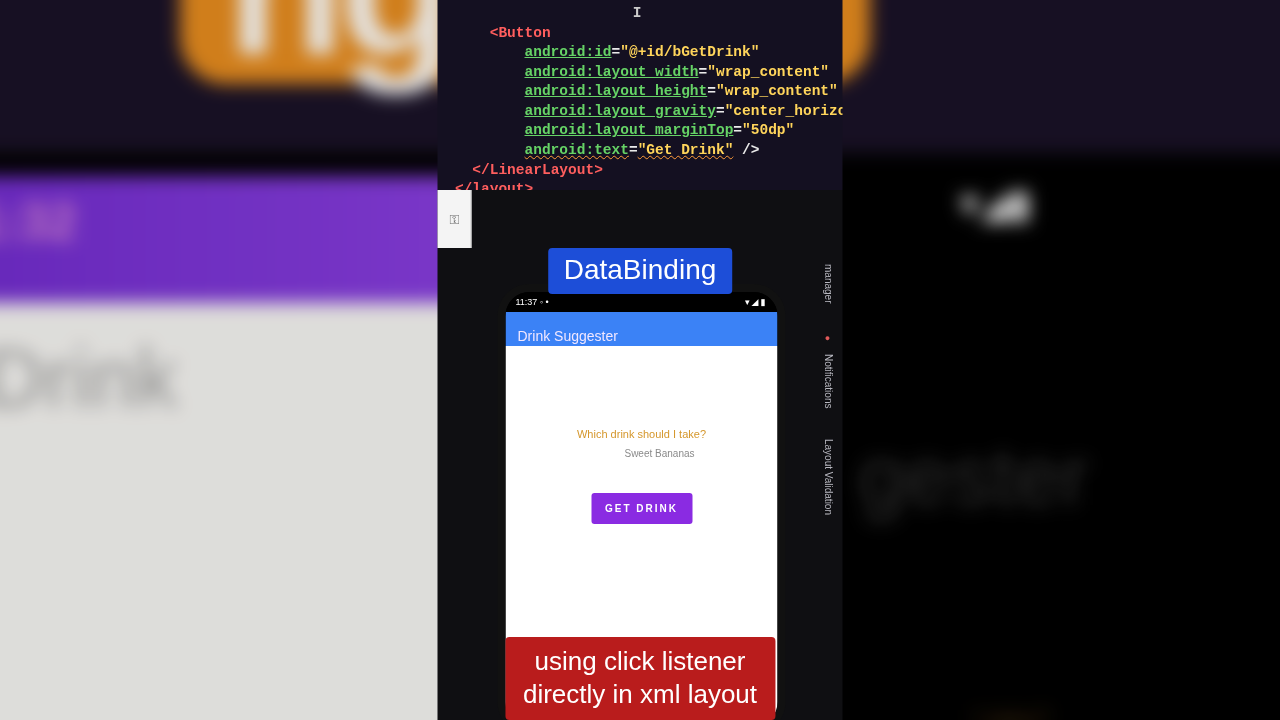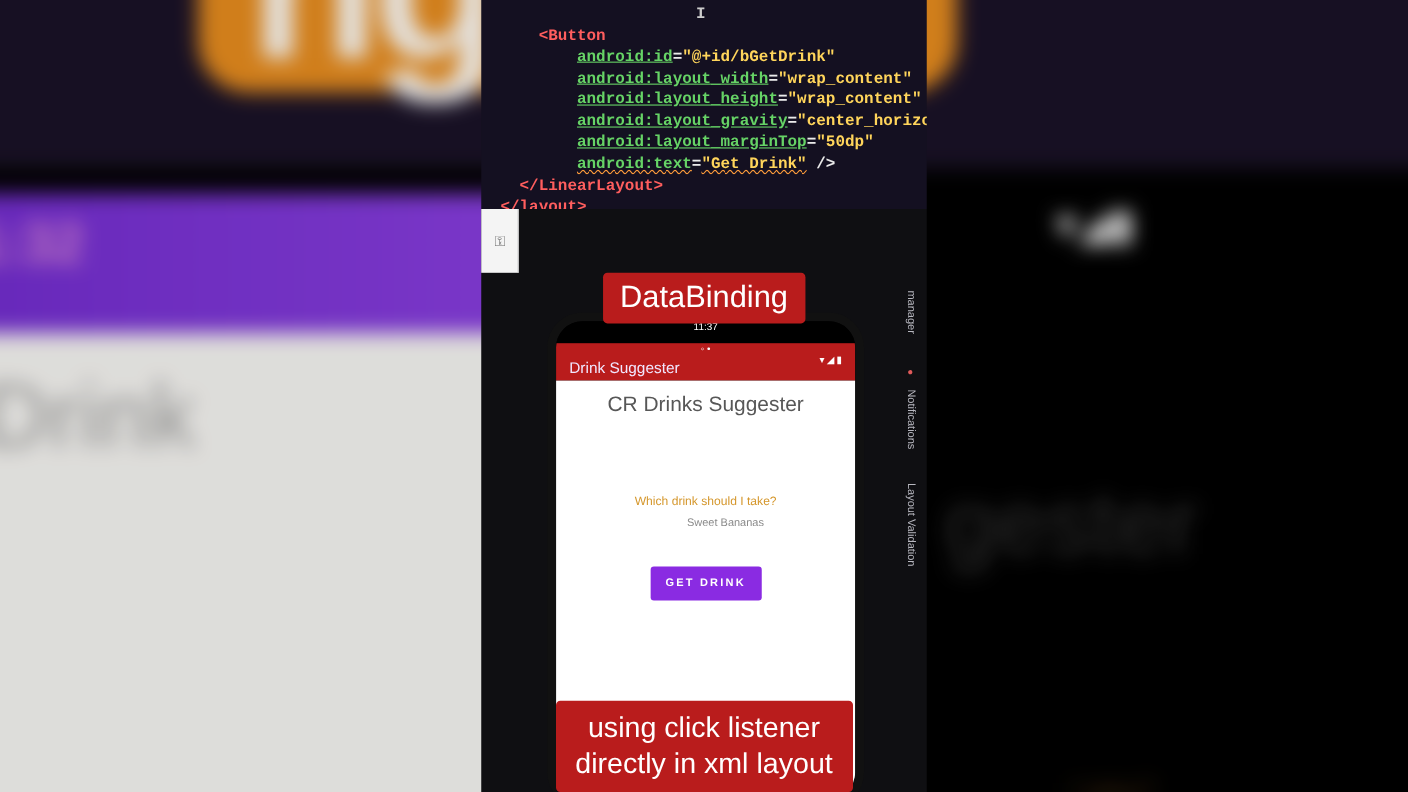--- a/index.html
+++ b/index.html
@@ -36,27 +36,27 @@
   .str  { color:#ffd55b; }
   .squig { text-decoration:underline wavy #ff9c3a; text-decoration-thickness:1.3px;text-align:center; }
   .text-cursor { color:#ccc; }
 
   
   .emu-area { position:relative; height:530px; background:#0f0f12; }
   .emu-left-gutter { position:absolute; top:0; left:0; width:34px; height:58px; background:#f4f4f4; border-right:1px solid #ccc; }
   .emu-key-icon { position:absolute; top:22px; left:12px; color:#6a6a6a; font-size:13px; }
 
   .orange-badge { position:absolute; top:58px; left:50%; transform:translateX(-50%);
-                  background:#b91c1c; color:#fff; padding:6px 16px 8px; font:500 28px Arial; border-radius:4px; z-index:5;}
+                  background:#1d4ed8; color:#fff; padding:6px 16px 8px; font:500 28px Arial; border-radius:4px; z-index:5;}
 
   .phone-frame { position:absolute; top:94px; left:60px; width:288px; height:450px;
                  background:#000; border:8px solid #111; border-radius:32px; overflow:hidden; }
-  .phone-status { height:20px; background:#000; color:#fff; font:9px Arial; display:flex; align-items:center; padding:0 10px;flex-direction:column; }
+  .phone-status { height:20px; background:#000; color:#fff; font:9px Arial; display:flex; align-items:center; padding:0 10px; }
   .phone-status .st-right { margin-left:auto; letter-spacing:2px; }
-  .appbar { height:34px; background:#b91c1c; display:flex; align-items:flex-end; padding:4px 12px; color:#f1e7ff; font:500 14px Arial; }
+  .appbar { height:34px; background:#3b82f6; display:flex; align-items:flex-start; padding:16px 12px; color:#f1e7ff; font:500 14px Arial; }
   .app-body { background:#fff; height:calc(100% - 54px); text-align:center; padding-top:12px; }
   .app-title  { color:#575757; font:400 19px Arial; }
   .app-prompt { margin-top:70px; color:#d5972c; font:11px Arial;text-align:center; }
   .app-result { margin-top:8px; color:#8a8a8a; font:10px Arial;margin-left:36px; }
   .app-btn    { display:inline-block; margin-top:34px; background:#8a2be2; color:#fff;
                 font:600 10px Arial; letter-spacing:2px; padding:10px 14px; border-radius:3px; }
 
   .side-labels { position:absolute; top:70px; right:8px; color:#b8b8c0; font:500 10px Arial;
                  writing-mode:vertical-rl; display:flex; gap:18px; }
   .side-labels span { padding:4px 1px; }
@@ -112,21 +112,20 @@
     <div class="phone-frame">
       <div class="phone-status">
         <span>11:37</span>
         &nbsp;<span>◦ •</span>
         <span class="st-right">▾◢▮</span>
       </div>
       <div class="appbar">
         <span>Drink Suggester</span>
       </div>
       <div class="app-body">
-        <div class="app-title">CR Drinks Suggester</div>
         <div class="app-prompt">Which drink should I take?</div>
         <div class="app-result">Sweet Bananas</div>
         <div class="app-btn">GET DRINK</div>
       </div>
     </div>
 
     <div class="green-caption">
       <span>using click listener</span><br>
       <span>directly in xml layout</span>
     </div>

